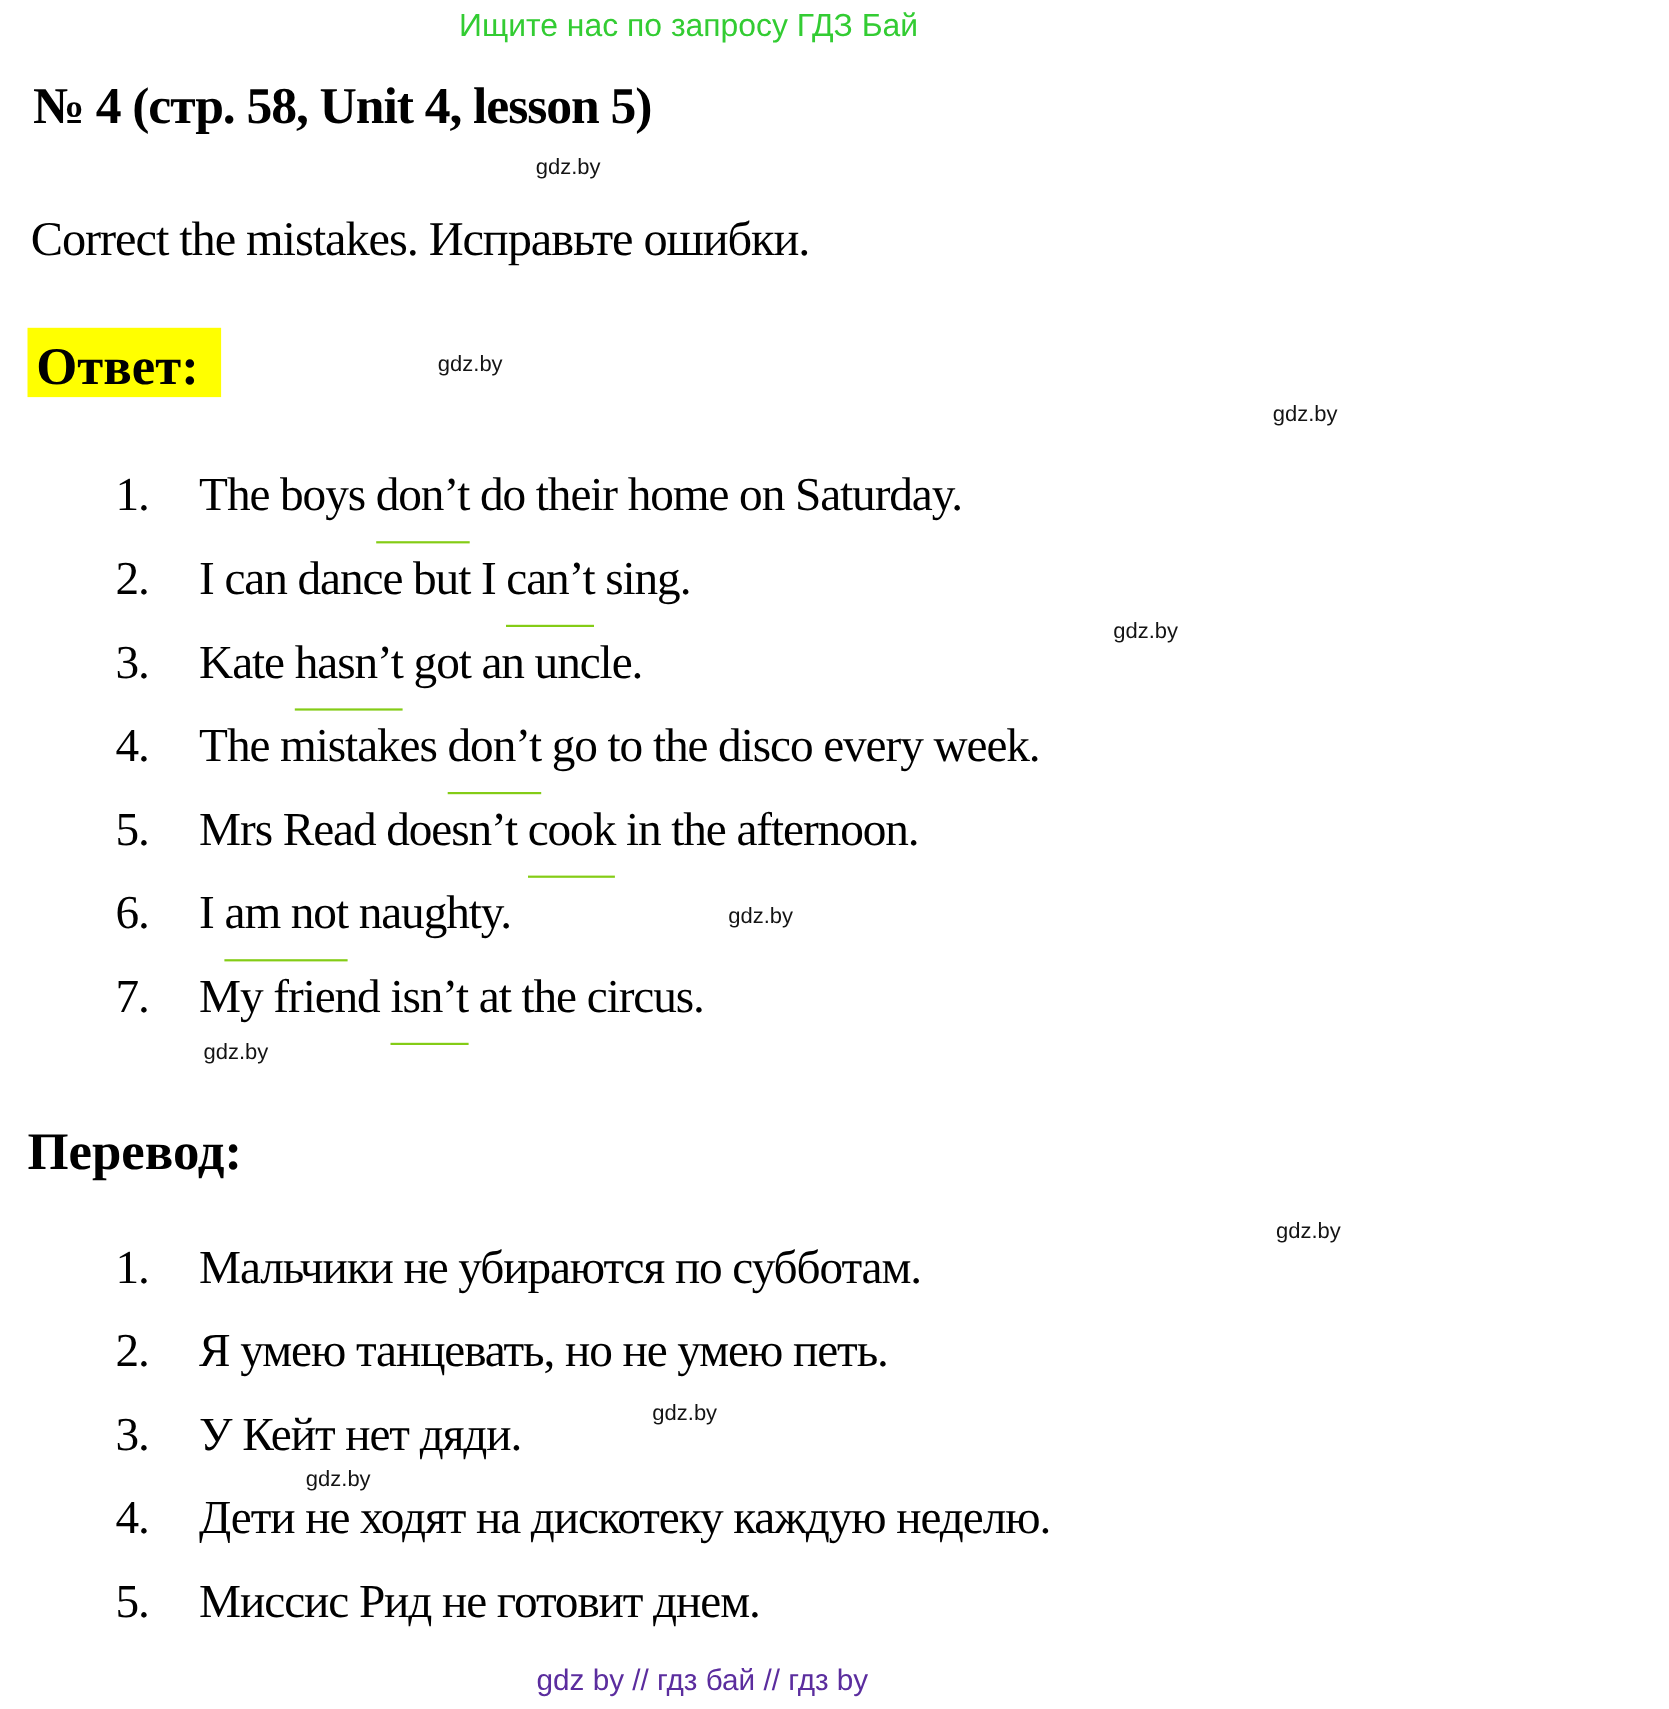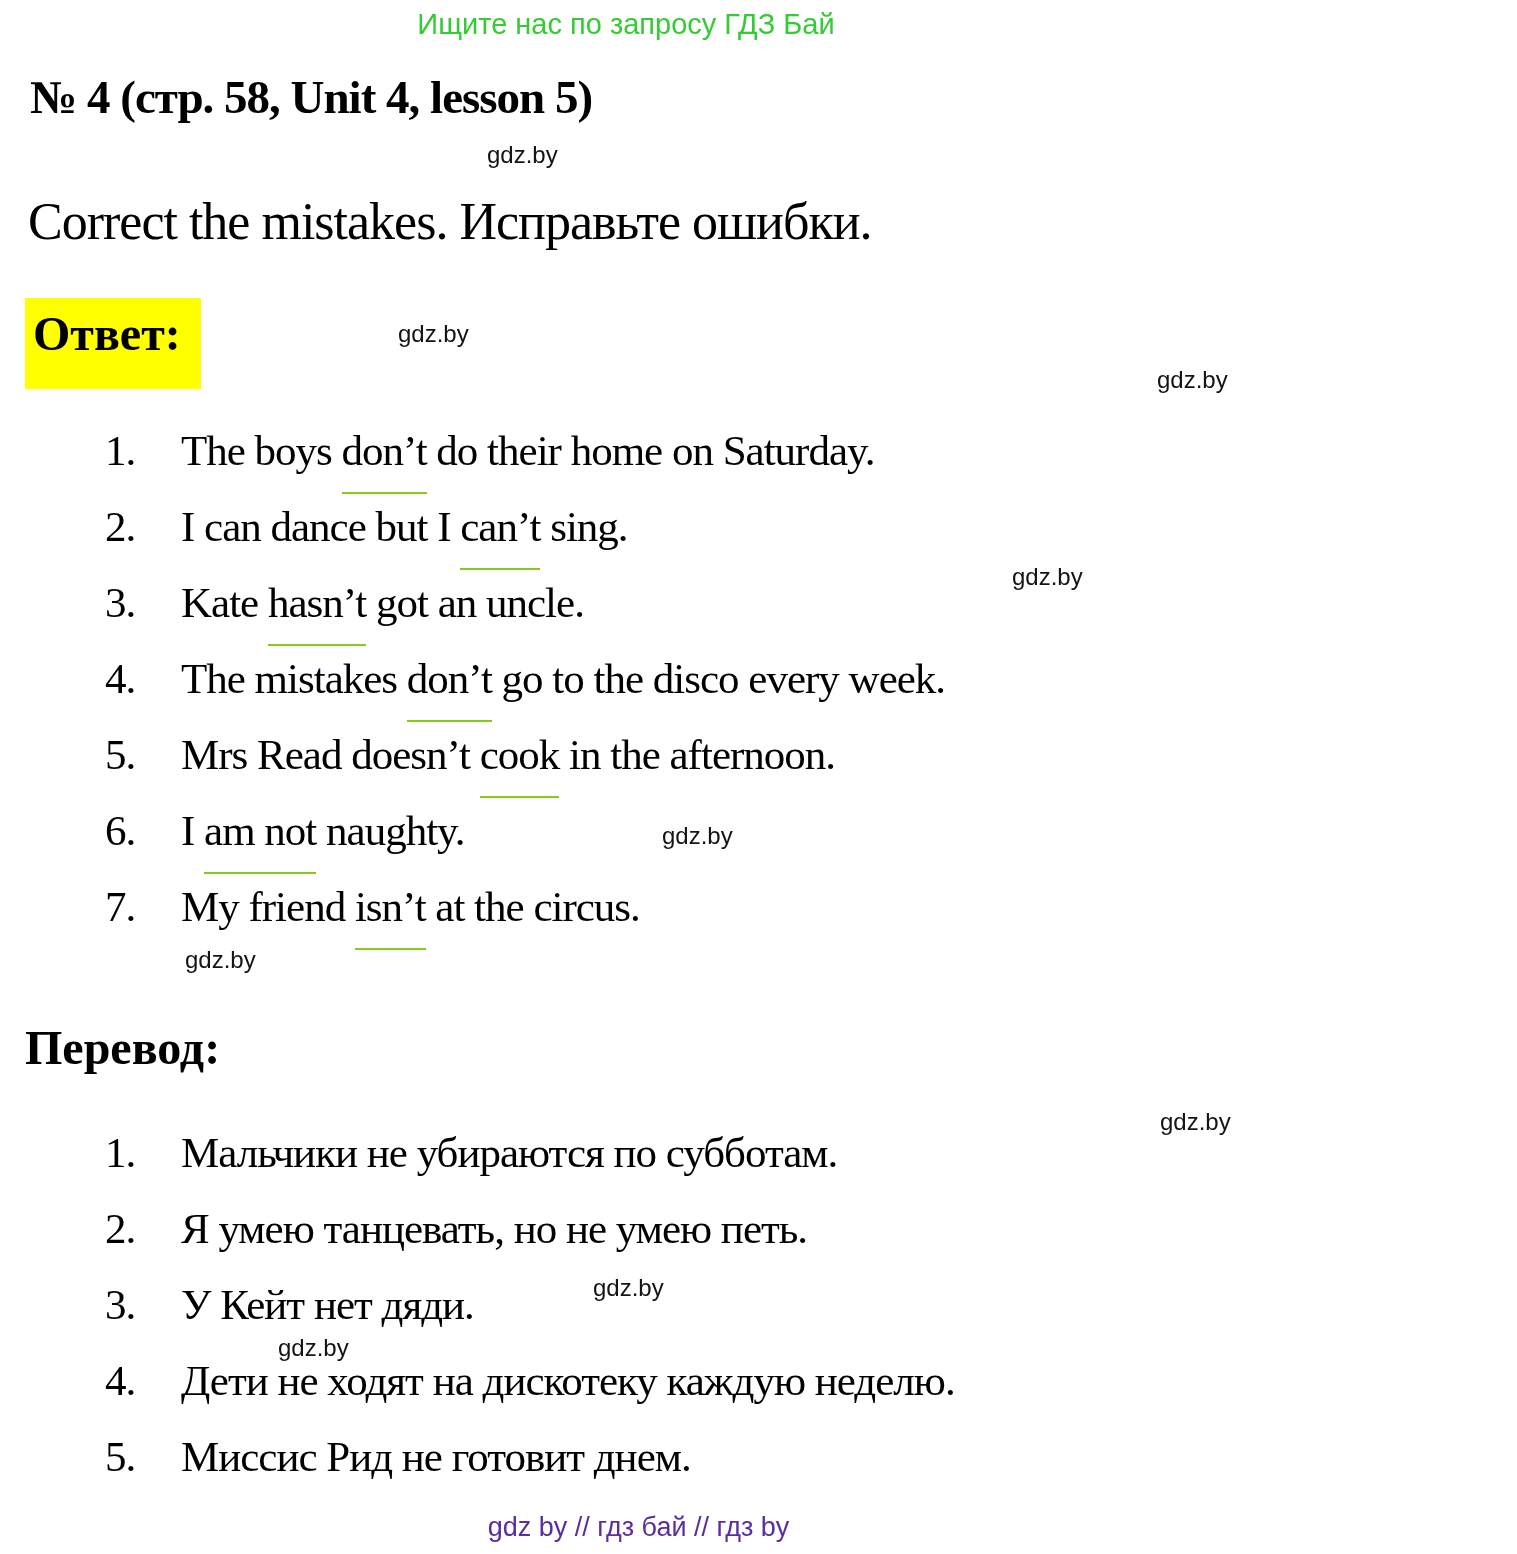--- a/index.html
+++ b/index.html
@@ -25,28 +25,28 @@
   .title {
     position: absolute;
     top: 70px; left: 30px;
     font-size: 47px;
     font-weight: bold;
     letter-spacing: -1px;
   }
   .task {
     position: absolute;
     top: 192px; left: 28px;
-    font-size: 52px;
+    font-size: 44px;
     letter-spacing: -1px;
   }
   .answer-label {
     position: absolute;
     top: 298px; left: 25px;
     background: #ffff00;
-    padding: 8px 20px 28px 8px;
+    padding: 8px 20px 0 8px;
     font-size: 48px;
     font-weight: bold;
   }
   .translation-label {
     position: absolute;
     top: 1000px; left: 25px;
     font-size: 48px;
     font-weight: bold;
     margin-top: 20px;
   }
@@ -62,21 +62,21 @@
     line-height: 50px;
     margin-bottom: 26px;
     letter-spacing: -1px;
     white-space: nowrap;
   }
   .num { width: 76px; flex: 0 0 76px; }
   .u { border-bottom: 2px solid #84cc16; padding-bottom: 18px; }
   .watermark {
     position: absolute;
     font-family: "Liberation Sans", sans-serif;
-    font-size: 24px;
+    font-size: 20px;
     color: #141414;
   }
   .wm1 { left: 487px;  top: 141px;  }
   .wm2 { left: 398px;  top: 320px;  }
   .wm3 { left: 1157px; top: 366px;  }
   .wm4 { left: 1012px; top: 563px;  }
   .wm5 { left: 662px;  top: 822px;  }
   .wm6 { left: 185px;  top: 946px;  }
   .wm7 { left: 1160px; top: 1108px; }
   .wm8 { left: 593px;  top: 1274px; }

